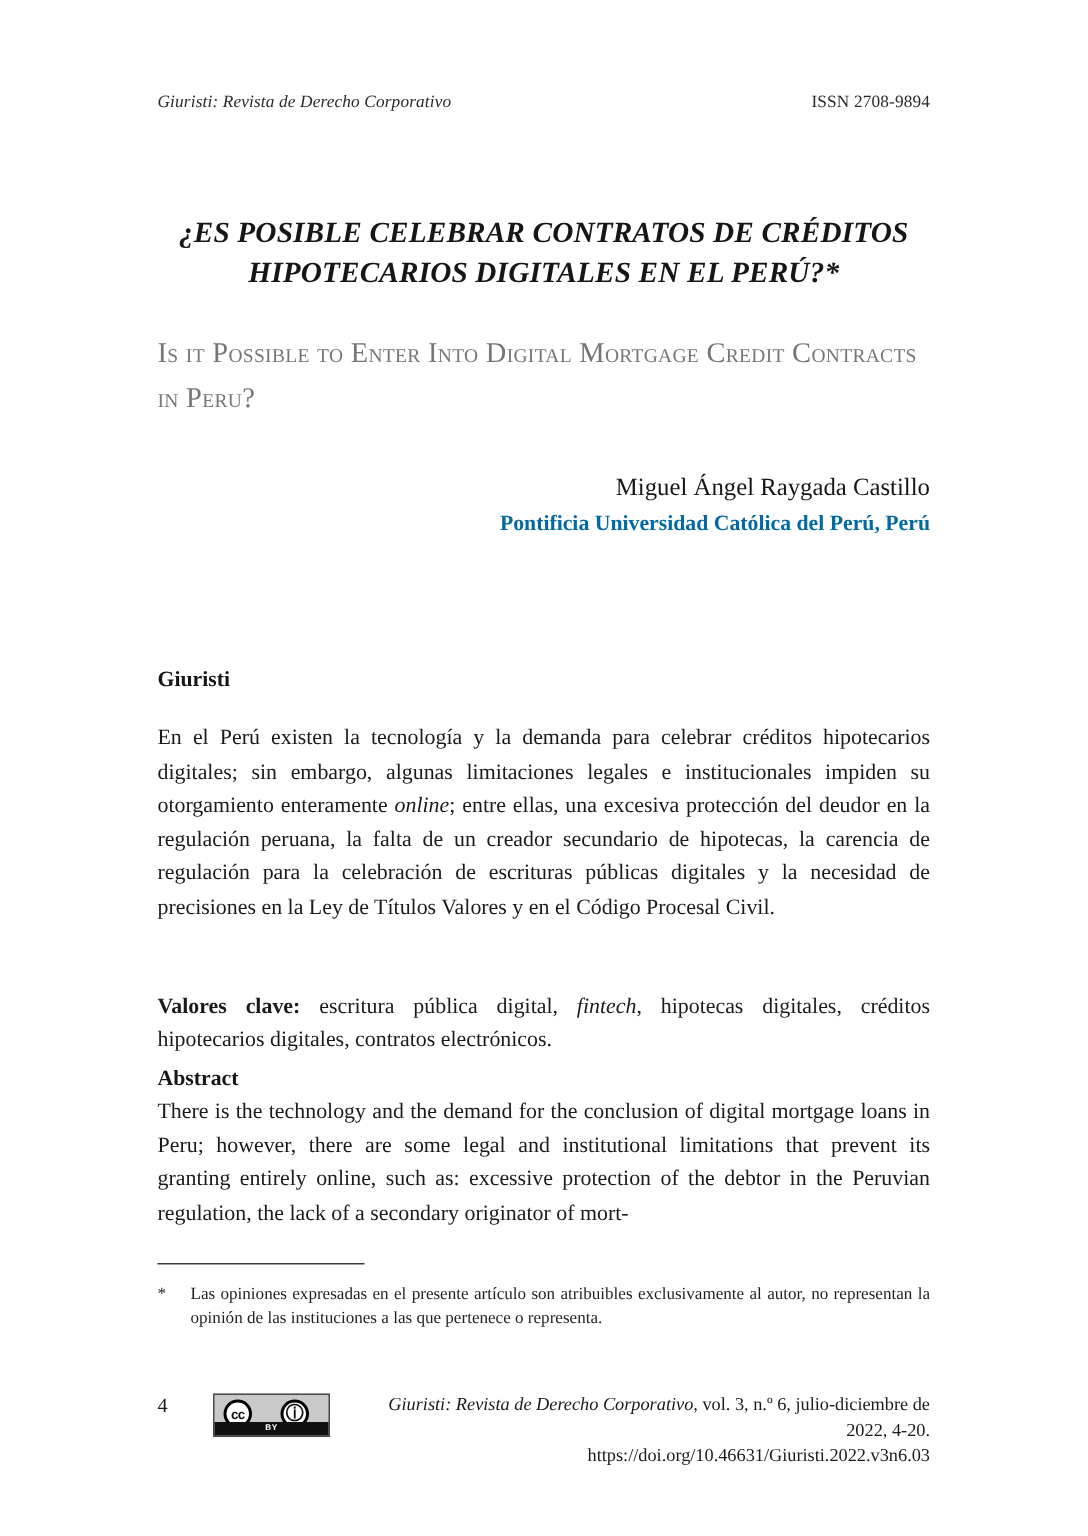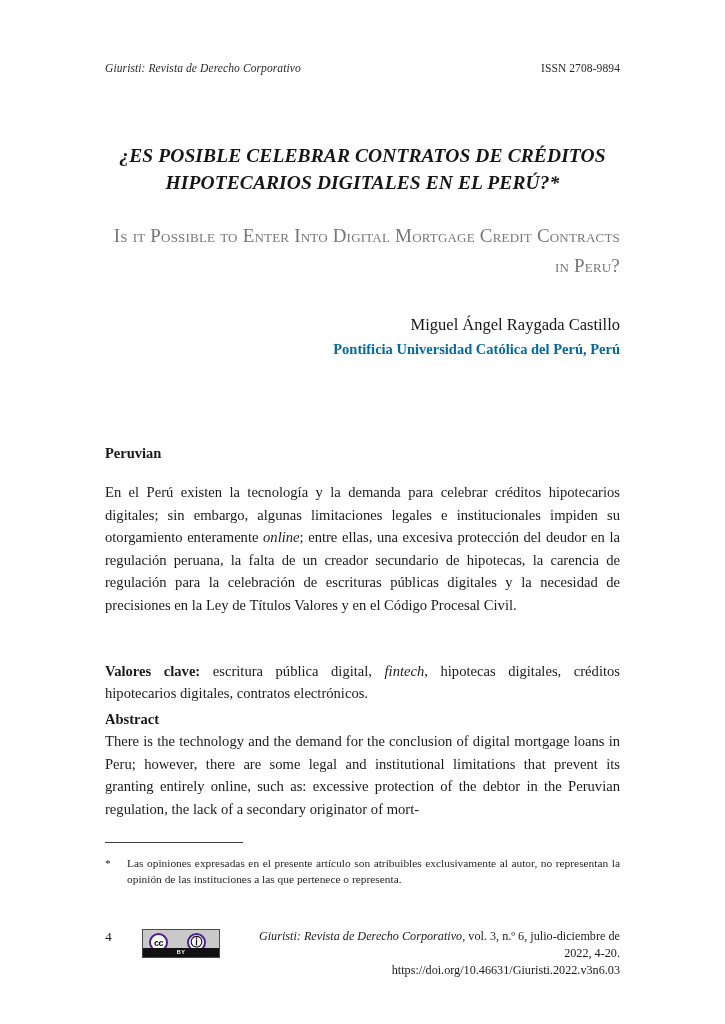--- a/index.html
+++ b/index.html
@@ -57,21 +57,21 @@
     line-height: 27px;
     letter-spacing: .1px;
     color: #161616;
     font-style: italic;
   }
   .title-en {
     position: absolute;
     left: 105px;
     top: 205px;
     width: 515px;
-    text-align: right;
+    text-align: left;
     font-size: 19px;
     line-height: 30px;
     color: #767676;
     font-variant: small-caps;
     font-weight: normal;
     letter-spacing: .2px;
   }
 
   
   .author-block {
@@ -179,21 +179,21 @@
     box-sizing: border-box;
     position: relative;
     margin-top: 1px;
   }
   .cc-badge .circle {
     position: absolute;
     top: 3px;
     width: 19px;
     height: 19px;
     border-radius: 50%;
-    border: 2px solid #4c1d95;
+    border: 2px solid #000000;
     background: #ffffff;
     box-sizing: border-box;
     display: flex;
     align-items: center;
     justify-content: center;
     font-family: "Liberation Sans", sans-serif;
     font-weight: bold;
     color: #111;
   }
   .cc-badge .circle-cc { left: 6px; font-size: 9px; letter-spacing: -.5px; }
@@ -234,21 +234,21 @@
   <h1 class="title-es">¿ES POSIBLE CELEBRAR CONTRATOS DE CRÉDITOS HIPOTECARIOS DIGITALES EN EL PERÚ?*</h1>
 
   <h2 class="title-en">Is it Possible to Enter Into Digital Mortgage Credit Contracts in Peru?</h2>
 
   <div class="author-block">
     <div class="author-name">Miguel Ángel Raygada Castillo</div>
     <div class="author-affil">Pontificia Universidad Católica del Perú, Perú</div>
   </div>
 
   <section class="section sec-resumen">
-    <div class="sec-heading">Peruvian</div>
+    <div class="sec-heading">Giuristi</div>
     <p class="sec-body"><span>En el Perú existen la tecnología y la demanda para celebrar créditos hipotecarios digitales; sin embargo, algunas limitaciones legales e institucionales impiden su otorgamiento enteramente </span><em>online</em><span>; entre ellas, una excesiva protección del deudor en la regulación peruana, la falta de un creador secundario de hipotecas, la carencia de regulación para la celebración de escrituras públicas digitales y la necesidad de precisiones en la Ley de Títulos Valores y en el Código Procesal Civil.</span></p>
   </section>
 
   <section class="section sec-keywords">
     <p class="sec-body"><span class="kw-label">Valores clave:</span><span> escritura pública digital, </span><em>fintech</em><span>, hipotecas digitales, créditos hipotecarios digitales, contratos electrónicos.</span></p>
   </section>
 
   <section class="section sec-abstract">
     <div class="sec-heading">Abstract</div>
     <p class="sec-body">There is the technology and the demand for the conclusion of digital mortgage loans in Peru; however, there are some legal and institutional limitations that prevent its granting entirely online, such as: excessive protection of the debtor in the Peruvian regulation, the lack of a secondary originator of mort-</p>

